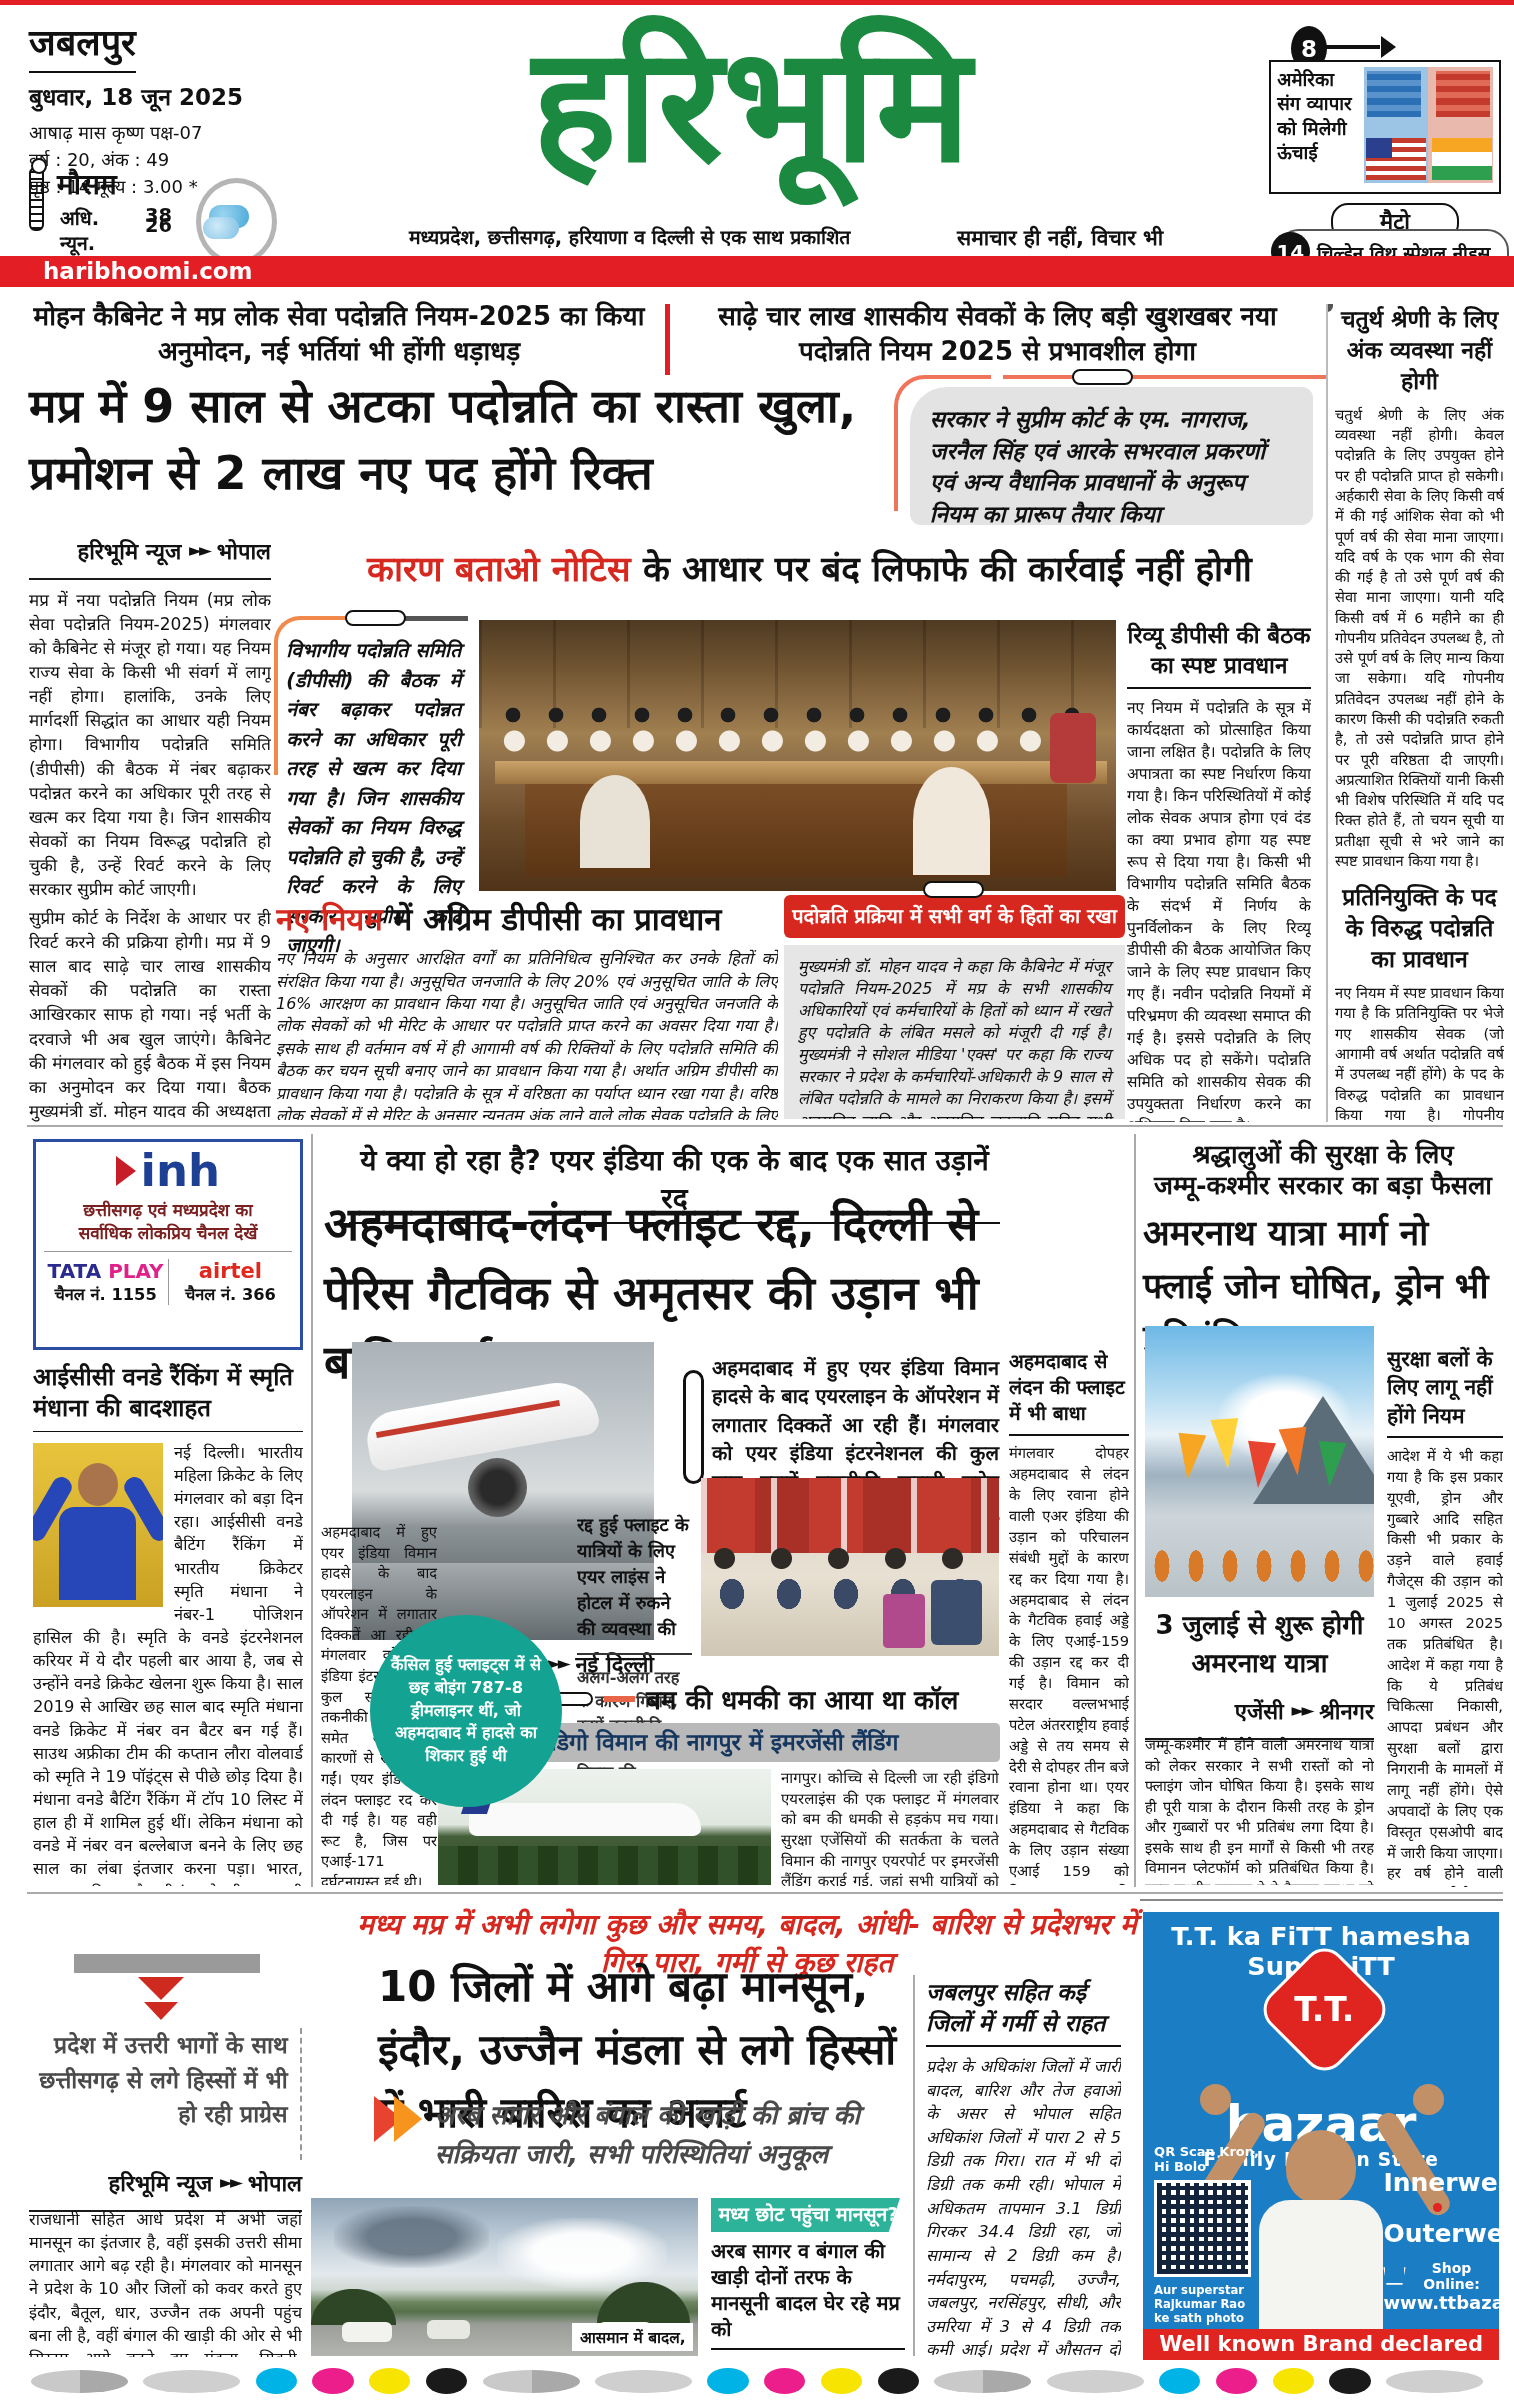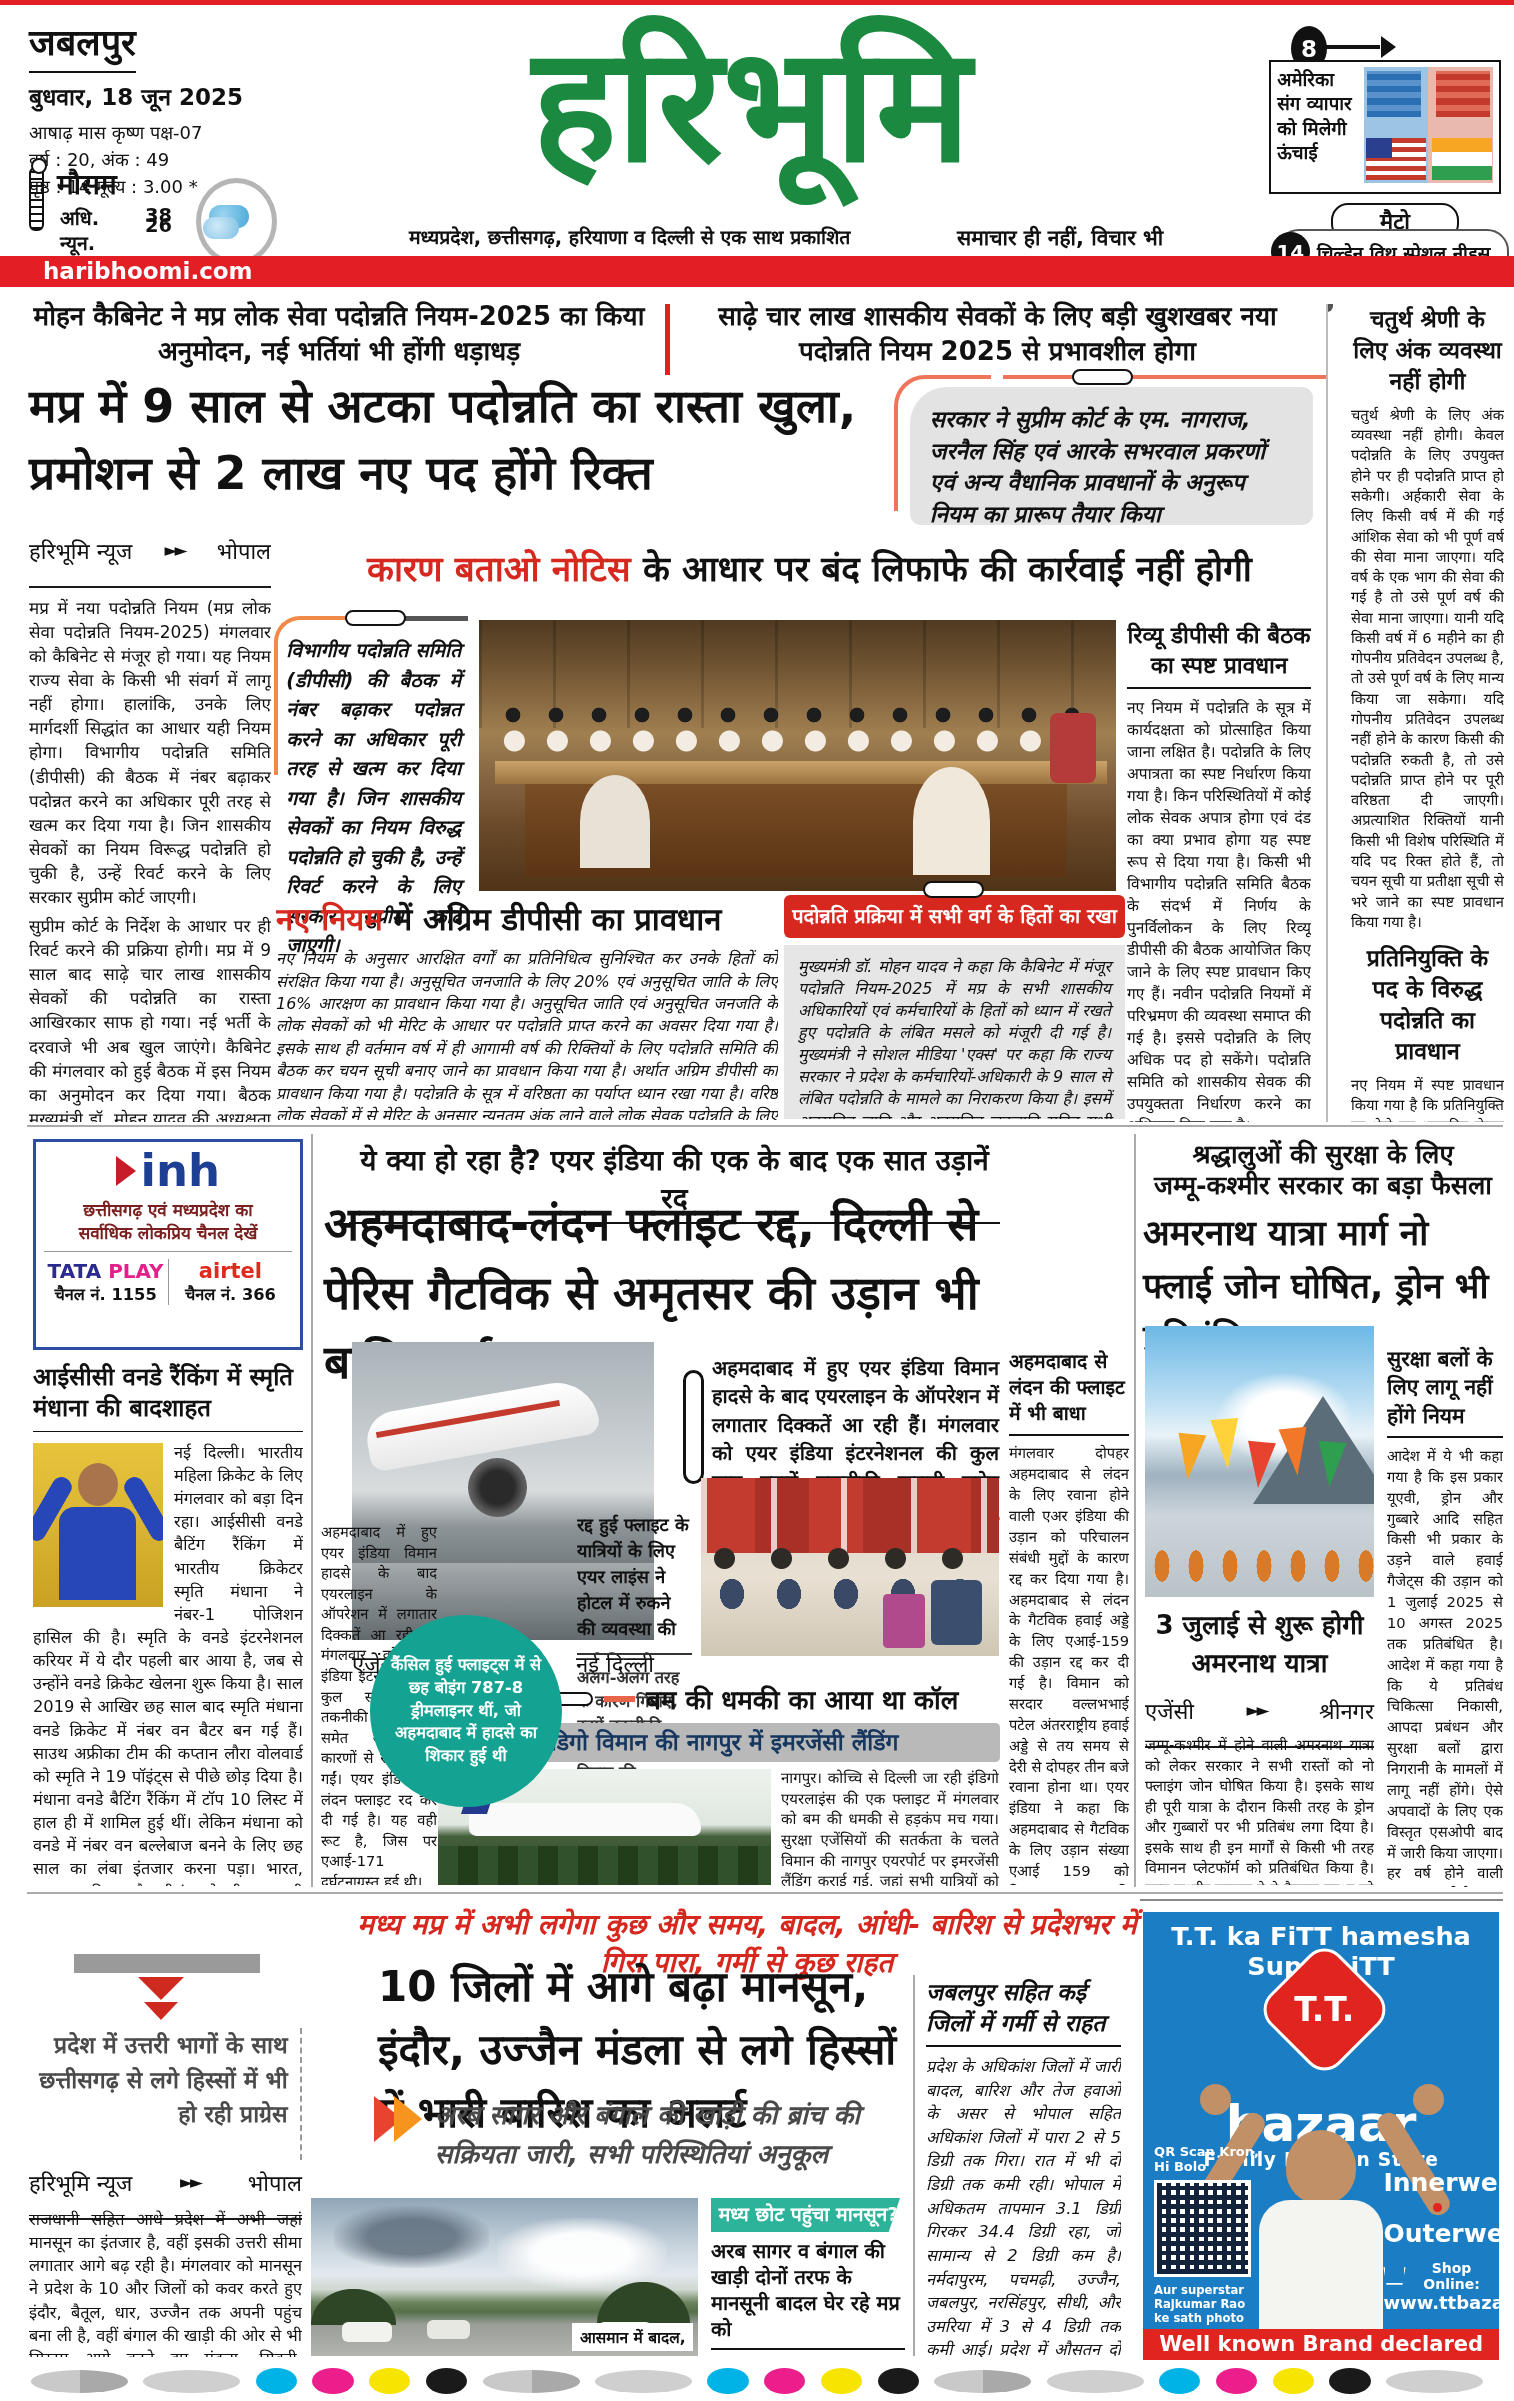--- a/index.html
+++ b/index.html
@@ -2,22 +2,22 @@
 <html style="font-size:12.4px"><head>
 <meta charset="utf-8">
 <style>
   html,body{margin:0;padding:0;background:#f2f2f2;}
   #page{position:relative;width:1514px;height:2401px;background:#fff;
         font-family:"DejaVu Sans","Liberation Sans",sans-serif;color:#111;overflow:hidden;}
   .abs{position:absolute;}
   .jt{text-align:justify;}
   .ctr{text-align:center;}
   .ovh{overflow:hidden;}
-  .byline{display:flex;align-items:center;justify-content:space-between;gap:7.7px;font-weight:normal;
-          border-bottom:2.3px solid #1a1a1a;padding-bottom:21px;font-size:22px;}
+  .byline{display:flex;align-items:center;justify-content:flex-end;gap:7.7px;font-weight:bold;
+          border-bottom:2.3px solid #1a1a1a;padding-bottom:13px;font-size:22px;}
   .byline .arr{color:#111;font-size:17px;letter-spacing:-3.1px;}
   .vrule{position:absolute;width:1.5px;background:#aaa;}
   .hrule{position:absolute;height:1.5px;background:#aaa;}
   .ph{position:absolute;overflow:hidden;background:#d8d8d8;}
   .cap-box{position:absolute;background:#fff;padding:3.1px 7.7px;font-weight:bold;font-size:15.5px;}
   .pill{width:57px;height:12.4px;border:2.3px solid #111;border-radius:9.3px;background:#fff;}
   .tri-r{width:0;height:0;border-top:20px solid transparent;border-bottom:20px solid transparent;}
   .tri-d{width:0;height:0;border-left:22px solid transparent;border-right:22px solid transparent;}
   .qr{background:#fff;border:3.1px solid #fff;
       background-image:repeating-linear-gradient(0deg,#14233c 0 4.6px,transparent 4.6px 9.3px),
@@ -92,21 +92,21 @@
 
   <div class="abs" style="left:29px;top:373px;width:868px;font-size:46px;font-weight:bold;line-height:1.45">मप्र में 9 साल से अटका पदोन्नति का रास्ता खुला, प्रमोशन से 2 लाख नए पद होंगे रिक्त</div>
 
   <div class="abs" style="left:902px;top:381px;width:418px;height:147px">
     <div class="abs" style="left:-7.7px;top:-6.2px;width:93px;height:132px;border-left:4.6px solid #f0745a;border-top:4.6px solid #f0745a;border-radius:31px 0 0 0"></div>
     <div class="abs" style="left:101px;top:-6.2px;width:325px;height:4.6px;background:#f0745a"></div>
     <div class="abs pill" style="left:170px;top:-12.4px"></div>
     <div class="abs" style="left:7.7px;top:6.2px;width:403px;height:138px;background:#e3e3e3;border-radius:37px 11px 11px 11px;padding:17px 20px;box-sizing:border-box;font-size:22.5px;font-weight:bold;font-style:italic;line-height:1.4">सरकार ने सुप्रीम कोर्ट के एम. नागराज, जरनैल सिंह एवं आरके सभरवाल प्रकरणों एवं अन्य वैधानिक प्रावधानों के अनुरूप नियम का प्रारूप तैयार किया</div>
   </div>
 
-  <div class="abs ovh" style="left:1326px;top:304px;width:178px;height:818px;border-left:2.3px solid #bbb;padding-left:23px;box-sizing:border-box">
+  <div class="abs ovh" style="left:1326px;top:304px;width:178px;height:818px;border-left:2.3px solid #bbb;padding-left:7px;box-sizing:border-box">
     <div class="abs" style="left:-7px;top:-4.6px;width:12.4px;height:12.4px;border-radius:50%;background:#555"></div>
     <div class="ctr" style="font-size:23px;font-weight:bold;line-height:1.35;margin-bottom:7.7px">चतुर्थ श्रेणी के लिए अंक व्यवस्था नहीं होगी</div>
     <div class="jt" style="font-size:14.7px;line-height:1.38">चतुर्थ श्रेणी के लिए अंक व्यवस्था नहीं होगी। केवल पदोन्नति के लिए उपयुक्त होने पर ही पदोन्नति प्राप्त हो सकेगी। अर्हकारी सेवा के लिए किसी वर्ष में की गई आंशिक सेवा को भी पूर्ण वर्ष की सेवा माना जाएगा। यदि वर्ष के एक भाग की सेवा की गई है तो उसे पूर्ण वर्ष की सेवा माना जाएगा। यानी यदि किसी वर्ष में 6 महीने का ही गोपनीय प्रतिवेदन उपलब्ध है, तो उसे पूर्ण वर्ष के लिए मान्य किया जा सकेगा। यदि गोपनीय प्रतिवेदन उपलब्ध नहीं होने के कारण किसी की पदोन्नति रुकती है, तो उसे पदोन्नति प्राप्त होने पर पूरी वरिष्ठता दी जाएगी। अप्रत्याशित रिक्तियों यानी किसी भी विशेष परिस्थिति में यदि पद रिक्त होते हैं, तो चयन सूची या प्रतीक्षा सूची से भरे जाने का स्पष्ट प्रावधान किया गया है।</div>
     <div class="ctr" style="font-size:23px;font-weight:bold;line-height:1.35;margin:11px 0 7.7px">प्रतिनियुक्ति के पद के विरुद्ध पदोन्नति का प्रावधान</div>
     <div class="jt" style="font-size:14.7px;line-height:1.38">नए नियम में स्पष्ट प्रावधान किया गया है कि प्रतिनियुक्ति पर भेजे गए शासकीय सेवक (जो आगामी वर्ष अर्थात पदोन्नति वर्ष में उपलब्ध नहीं होंगे) के पद के विरुद्ध पदोन्नति का प्रावधान किया गया है। गोपनीय प्रतिवेदनों में से यदि कोई गोपनीय प्रतिवेदन एनआरसी (नो रिपोर्ट सर्टिफिकेट), सक्षम स्तर से स्वीकृत अवकाश, पदग्रहण काल अथवा प्रशिक्षण के कारण है अथवा गोपनीय प्रतिवेदन में निर्धारित समय पर स्वमूल्यांकन के साक्ष्य है तो ऐसी स्थिति में गोपनीय प्रतिवेदन की अनुपलब्धता के आधार पर पदोन्नति नहीं रोकी जाएगी।</div>
   </div>
 
   <div class="abs ctr" style="left:310px;top:544px;width:999px;font-size:35px;font-weight:bold">
     <span style="color:#d6281e">कारण बताओ नोटिस</span>
     <span> </span>

